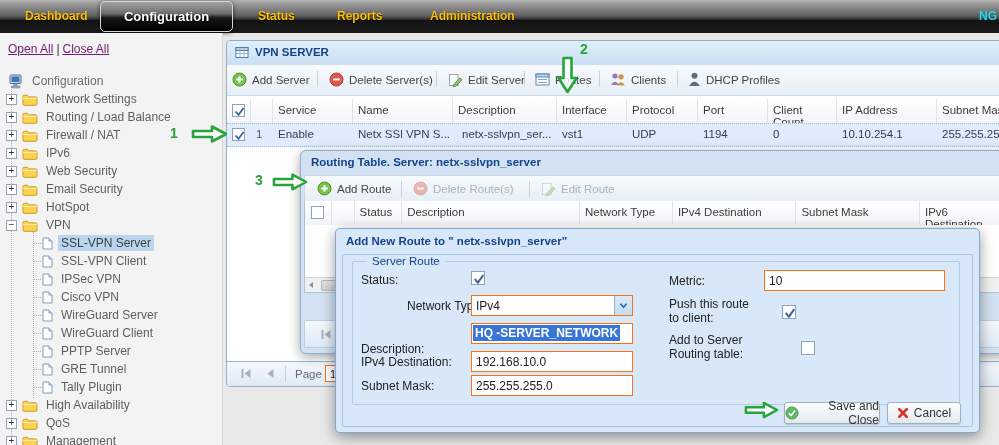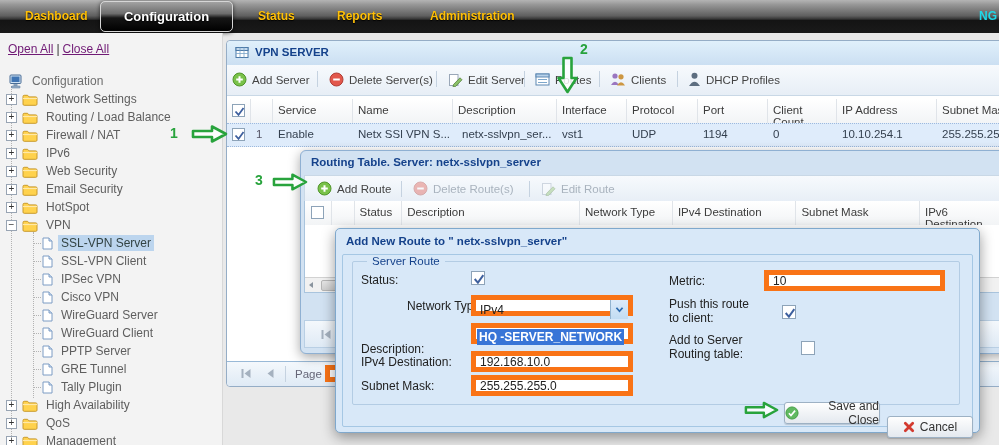--- a/index.html
+++ b/index.html
@@ -38,21 +38,21 @@
   .toolbar-btn{position:absolute;top:0;height:100%;display:flex;align-items:center;gap:5px;font-size:11.5px;color:#444;cursor:pointer;}
   .toolbar-btn.disabled{color:#a9b3be;cursor:default;}
   .toolbar-btn.disabled svg{opacity:.4;}
   .tsep{position:absolute;top:6px;height:16px;border-left:1px solid #c5d2e0;}
   .gh-cell{box-sizing:border-box;height:24px;padding:5px 5px 16px;font-size:11.5px;color:#3c3c3c;
            border-right:1px solid #e0e4e9;background:linear-gradient(#ffffff,#f2f4f6);overflow:hidden;cursor:pointer;}
   .gr-cell{box-sizing:border-box;height:22px;padding:4px 5px 0;font-size:11.5px;color:#333f4e;overflow:hidden;}
   .cb{display:inline-block;position:relative;width:13px;height:13px;box-sizing:border-box;border:1px solid #8da3b8;background:#fff;cursor:pointer;}
   .cb svg{position:absolute;left:0;top:0;display:none;}
   .cb.checked svg{display:block;}
-  .inp{box-sizing:border-box;border:5px solid #f97316;background:#fff;font-family:"Liberation Sans",sans-serif;
+  .inp{box-sizing:border-box;border:1px solid #f97316;background:#fff;font-family:"Liberation Sans",sans-serif;
        font-size:12px;color:#222;padding:0 4px;height:21px;}
   .btn{position:absolute;display:flex;align-items:center;justify-content:center;gap:5px;height:22px;box-sizing:border-box;
        border:1px solid #9db1c4;border-radius:3px;background:linear-gradient(#fefefe,#e4e9ef);
        font-size:12px;color:#333;cursor:pointer;box-shadow:0 1px 1px rgba(0,0,0,.15);text-align:right;}
   
   #vpn-panel{position:absolute;left:226px;top:40px;width:790px;height:345px;border:1px solid #95adc6;border-radius:4px;background:#fff;}
   #vpn-header{position:absolute;left:0;top:0;right:0;height:24px;background:linear-gradient(#e0f0fb,#cbdff2);
               border-bottom:1px solid #99b9d7;border-radius:4px 4px 0 0;}
   #vpn-toolbar{position:absolute;left:0;top:24px;right:0;height:30px;background:linear-gradient(#f7fafd,#e7eef6);
                border-bottom:1px solid #c9d8e6;}
@@ -596,21 +596,21 @@
     <span class="cb dlg-cb abs" style="left:428px;top:112px;"></span>
 
     
     <div class="btn" style="left:448px;top:173px;width:96px;">
       <span style="line-height:0;"><svg width="14" height="14" viewBox="0 0 15 15">
             <circle cx="7.5" cy="7.5" r="6.5" fill="#61b961" stroke="#3f9c3f"></circle>
             <path d="M4.2 7.8 l2.2 2.4 4.4 -5.2" stroke="#fff" stroke-width="1.8" fill="none"></path>
           </svg></span>
       <span>Save and Close</span>
     </div>
-    <div class="btn" style="left:551px;top:187px;width:86px;">
+    <div class="btn" style="left:551px;top:173px;width:74px;">
       <span style="line-height:0;"><svg width="12" height="12" viewBox="0 0 13 13">
             <path d="M2.5 2.5 L10.5 10.5 M10.5 2.5 L2.5 10.5" stroke="#d33a2f" stroke-width="3" stroke-linecap="round"></path>
           </svg></span>
       <span>Cancel</span>
     </div>
   </div>
 
   <span class="anno-num" style="left:170px;top:125px;">1</span>
   <span class="anno-arrow" style="left:191px;top:124px;">
     <svg width="37" height="20" viewBox="0 0 37 20">

